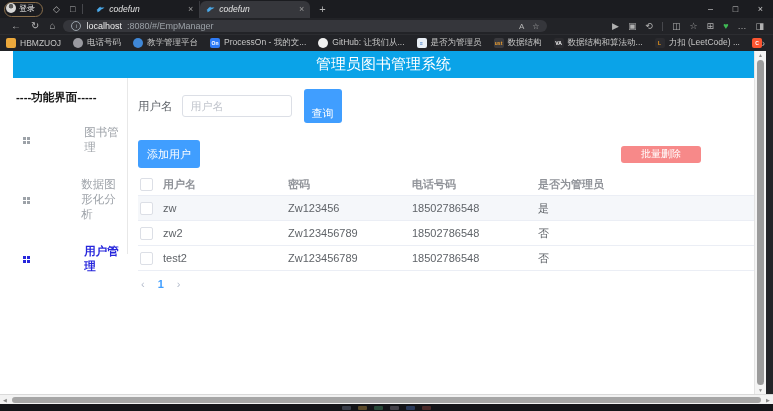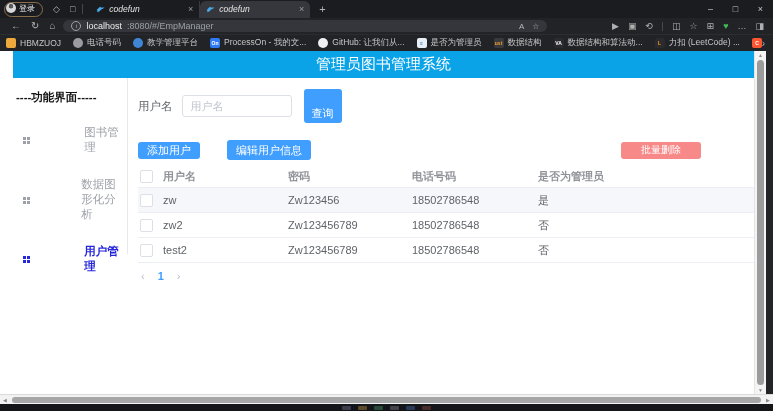--- a/index.html
+++ b/index.html
@@ -71,21 +71,21 @@
 
   .main{flex:1;padding:11px 0 0 10px;min-width:0;}
   .search-row{display:flex;align-items:center;}
   .search-label{font-size:11.5px;color:#5c6066;margin-right:9px;}
   .search-input{width:92px;height:20px;border:1px solid #dcdfe6;border-radius:3px;font-size:11px;
       padding:0 8px;color:#333;outline:none;font-family:inherit;}
   .search-input::placeholder{color:#c0c4cc;}
   .btn{border:none;border-radius:3px;color:#fff;background:#409eff;font-size:11px;font-family:inherit;cursor:pointer;}
   .search-btn{height:22px;padding:17px 8px;margin-left:12px;}
   .btn-row{display:flex;align-items:center;margin-top:17px;width:628px;}
-  .add-btn{height:17px;padding:0 9px;}
+  .add-btn{height:28px;padding:0 9px;}
   .edit-btn{height:20px;padding:0 9px;margin-left:27px;}
   .delete-btn{margin-left:auto;margin-right:65px;background:#f78989;height:17px;padding:0 20px;
       font-size:10px;border-radius:3px;}
   .user-table{border-collapse:collapse;margin-top:5px;width:628px;table-layout:fixed;font-size:11px;}
   .user-table th{color:#909399;font-weight:bold;text-align:left;height:22px;border-bottom:1px solid #ebeef5;padding:0;}
   .user-table td{color:#5f6368;height:24px;border-bottom:1px solid #ebeef5;padding:0;}
   .user-table tbody tr:first-child{background:#f5f7fa;}
   .checkbox{width:11px;height:11px;border:1px solid #dcdfe6;border-radius:2px;background:#fff;
       display:inline-block;vertical-align:middle;margin-left:2px;}
   .pagination{display:flex;align-items:center;gap:13px;margin-top:7px;font-size:11px;color:#b4bccc;padding-left:3px;}
@@ -240,21 +240,20 @@
 
         <div class="main">
           <div class="search-row">
             <span class="search-label">用户名</span>
             <input class="search-input" type="text" placeholder="用户名" style="">
             <button class="btn search-btn">查询</button>
           </div>
 
           <div class="btn-row">
             <button class="btn add-btn">添加用户</button>
-            <button class="btn edit-btn">编辑用户信息</button>
             <button class="btn delete-btn">批量删除</button>
           </div>
 
           <table class="user-table">
             <colgroup>
                 <col style="width:25px">
                 <col style="width:125px">
                 <col style="width:124px">
                 <col style="width:126px">
                 <col>

